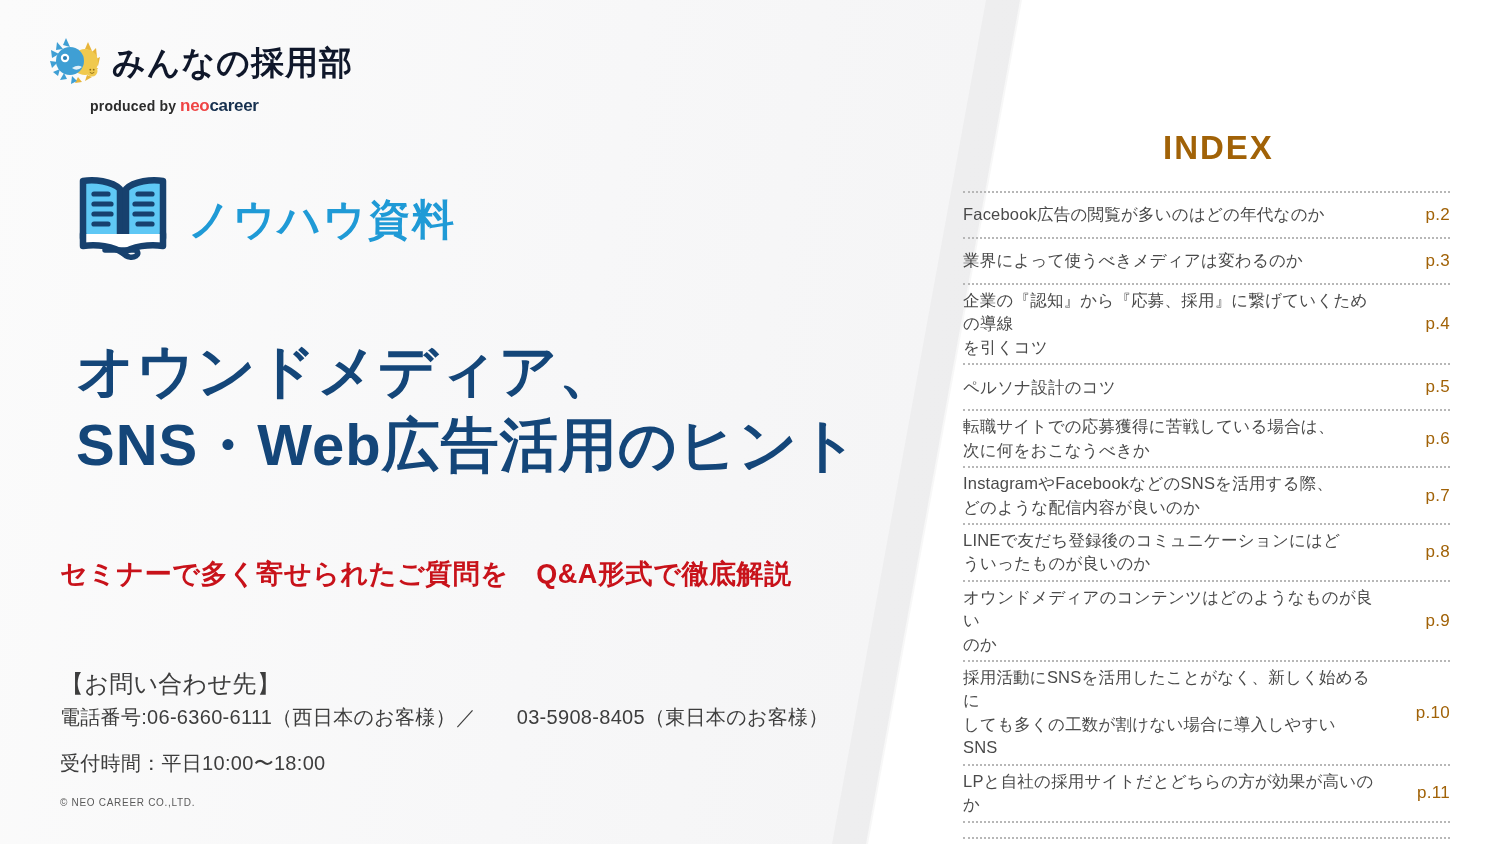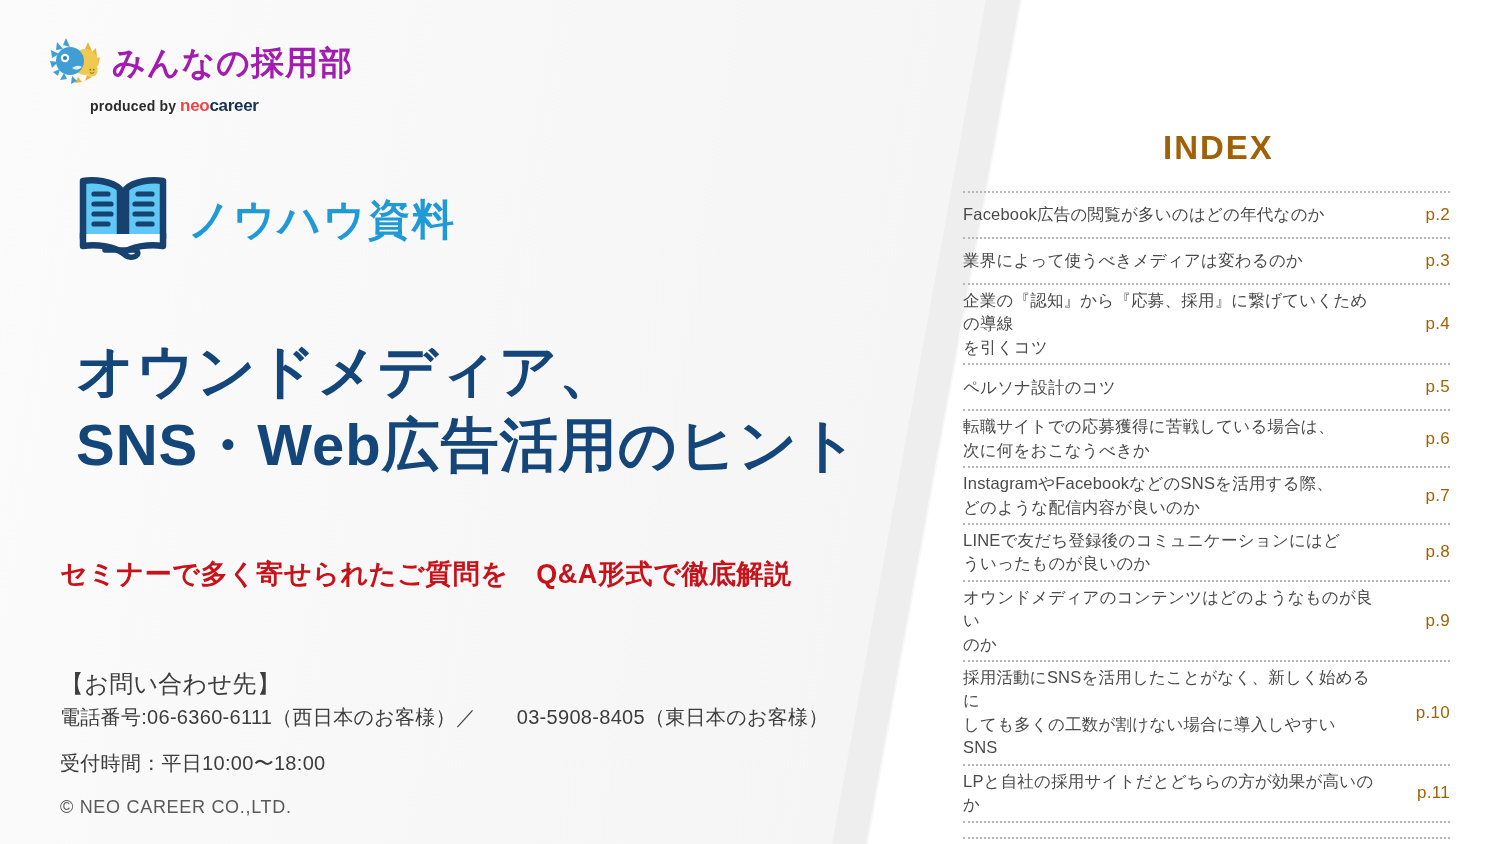--- a/index.html
+++ b/index.html
@@ -29,21 +29,21 @@
     width:1040px; height:844px;
     background:linear-gradient(100deg,rgba(0,0,0,0) 0%,rgba(0,0,0,0.035) 100%);
     clip-path:polygon(986px 0, 1022px 0, 868px 844px, 832px 844px);
   }
 
   
   .logo { position:absolute; left:48px; top:34px; width:300px; }
   .logo-row { display:flex; align-items:center; gap:8px; }
   .logo-mark { width:56px; height:56px; flex:0 0 56px; }
   .logo-word {
-    font-size:33px; font-weight:700; color:#a21caf;
+    font-size:33px; font-weight:700; color:#0f172a;
     letter-spacing:1px; line-height:1; white-space:nowrap;
   }
   .logo-sub {
     margin-top:7px; margin-left:42px;
     font-size:14px; font-weight:700; line-height:1; white-space:nowrap;
   }
   .logo-sub .pb { color:#2b2b2b; font-weight:600; letter-spacing:.2px; }
   .logo-sub .neo { color:#ef4444; font-size:17px; letter-spacing:-.3px; }
   .logo-sub .career { color:#16304f; font-size:17px; letter-spacing:-.3px; }
 
@@ -70,21 +70,21 @@
   }
 
   
   .contact { position:absolute; left:60px; top:666px; color:#3d3d3d; }
   .contact-head { font-size:24px; line-height:1.5; letter-spacing:.3px; }
   .contact-tel  { font-size:20px; line-height:1.5; letter-spacing:.3px; white-space:pre; }
   .contact-hours{ font-size:20px; line-height:1.5; letter-spacing:.3px; margin-top:16px; }
 
   .copyright {
     position:absolute; left:60px; top:797px;
-    font-size:18px; color:#595959; letter-spacing:.7px; white-space:nowrap;
+    font-size:10px; color:#595959; letter-spacing:.7px; white-space:nowrap;
   }
 
   
   .index-title {
     position:absolute; left:1163px; top:131px;
     font-size:33px; font-weight:700; color:#a16207;
     letter-spacing:2px; line-height:1;
   }
   .index-list {
     position:absolute; left:963px; top:191px;

